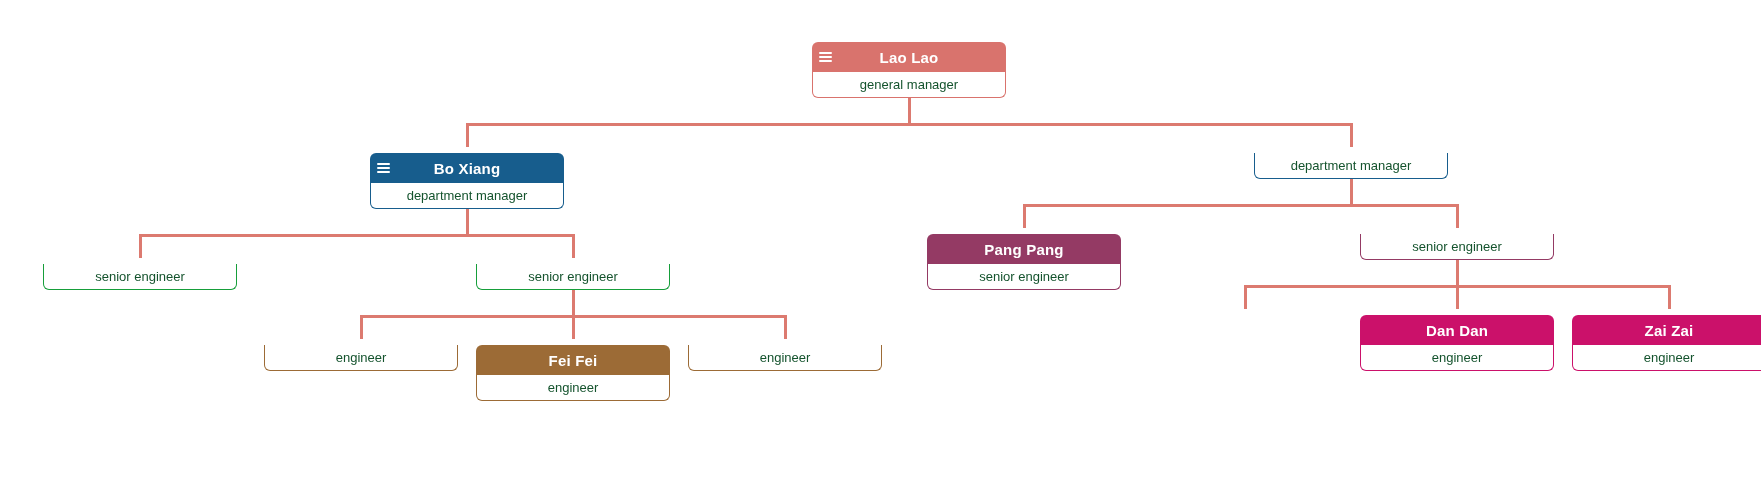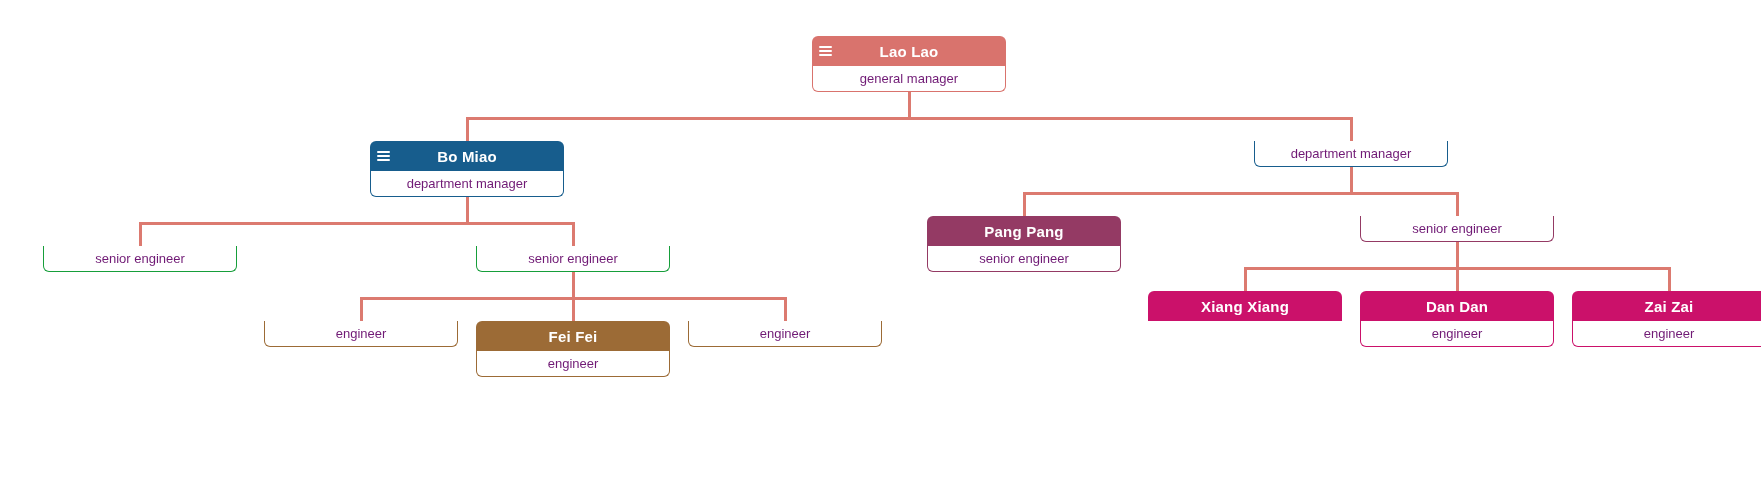--- a/index.html
+++ b/index.html
@@ -67,20 +67,21 @@
   
   .tree > li { padding: 0; }
   .tree > li::before, .tree > li::after { display: none; }
 
   
   .node {
     width: 194px;
     border-radius: 7px;
     background: #fff;
     cursor: pointer;
+    margin-top: 6px;
   }
   .node-header {
     position: relative;
     height: 30px;
     display: flex;
     align-items: center;
     justify-content: center;
     background: var(--c);
     border-radius: 6px 6px 0 0;
   }
@@ -110,21 +111,21 @@
   .node-body {
     height: 25px;
     background: #ffffff;
     border: 1px solid var(--c);
     border-top: none;
     border-radius: 0 0 6px 6px;
     display: flex;
     align-items: center;
     justify-content: center;
     font-size: 13px;
-    color: #701a75;
+    color: #14532d;
     white-space: nowrap;
   }
 </style>
 </head>
 <body>
 
 <div class="chart" style="--line: #dc7a70;">
   <ul class="tree">
     <li>
 
@@ -143,21 +144,21 @@
       <ul class="children">
         <li>
 
           <div class="node" style="--c: #175d8d;">
             <div class="node-header">
               <span class="menu-icon">
                   <i></i>
                   <i></i>
                   <i></i>
                 </span>
-              <span class="node-name">Bo Miao</span>
+              <span class="node-name">Bo Xiang</span>
             </div>
             <div class="node-body">department manager</div>
           </div>
 
           <ul class="children">
             <li>
               <div class="node" style="--c: #169e3a;">
                 <div class="node-body">senior engineer</div>
               </div>
             </li>
@@ -208,23 +209,20 @@
             </li>
 
             <li>
               <div class="node" style="--c: #943a64;">
                 <div class="node-body">senior engineer</div>
               </div>
 
               <ul class="children">
                 <li>
                   <div class="node" style="--c: #cb116a;">
-                    <div class="node-header">
-                      <span class="node-name">Xiang Xiang</span>
-                    </div>
                   </div>
                 </li>
                 <li>
                   <div class="node" style="--c: #cb116a;">
                     <div class="node-header">
                       <span class="node-name">Dan Dan</span>
                     </div>
                     <div class="node-body">engineer</div>
                   </div>
                 </li>

